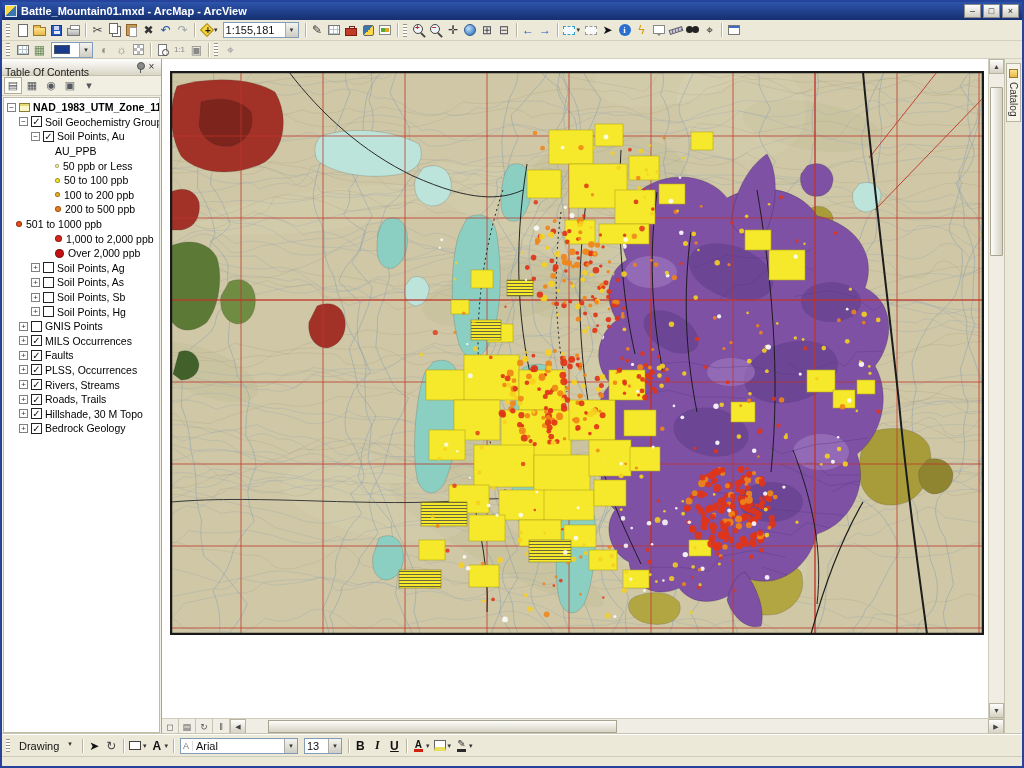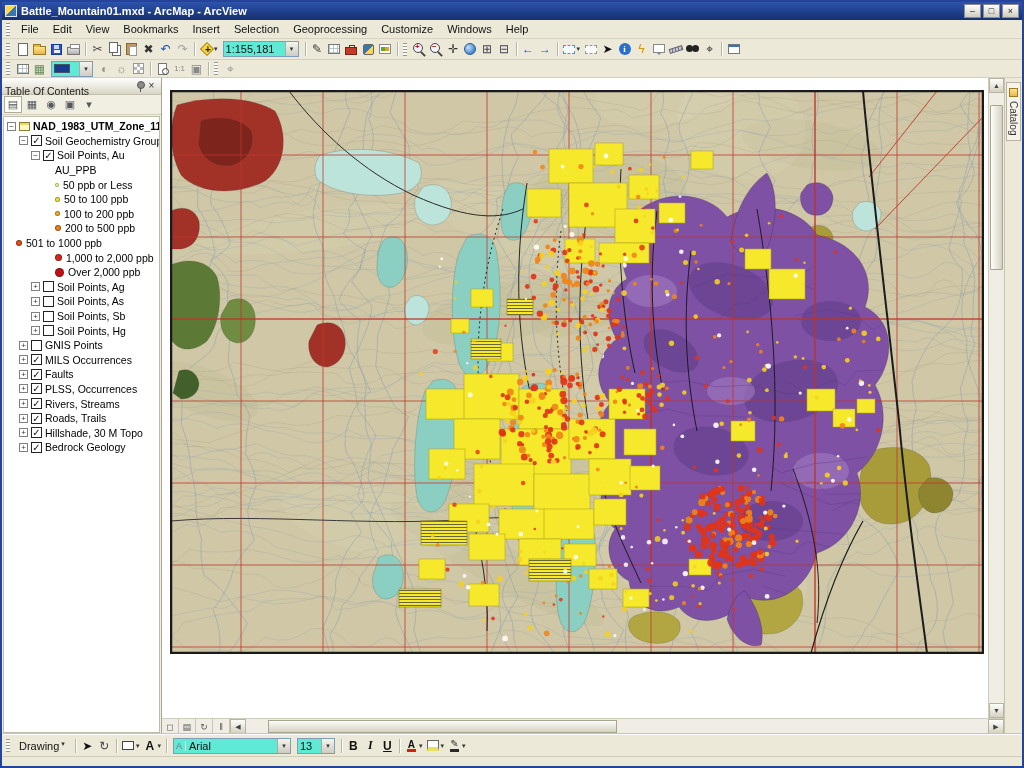--- a/index.html
+++ b/index.html
@@ -14,26 +14,26 @@
 
 .menubar{height:19px;display:flex;align-items:center;font-size:11px;background:#ece9d8;border-bottom:1px solid #d8d4c4;padding-left:2px;flex:none;}
 .menu-item{padding:2px 7px;color:#111;}
 .toolbar{display:flex;align-items:center;background:#ece9d8;border-bottom:1px solid #d4d0c0;padding:0 2px;flex:none;}
 #toolbar1{height:21px;}
 #toolbar2{height:18px;}
 .grip{width:4px;height:13px;margin:0 4px 0 2px;background:repeating-linear-gradient(180deg,#9a9684 0 1px,#fff 1px 3px);flex:none;}
 .sep{width:1px;height:14px;background:#b8b4a4;margin:0 3px;box-shadow:1px 0 0 #fff;flex:none;}
 .tbi{width:17px;height:17px;display:flex;align-items:center;justify-content:center;font-size:12px;position:relative;flex:none;}
 .caret{font-size:7px;color:#333;margin:0 2px 0 -1px;flex:none;}
-.combo{height:16px;background:#5eead4;border:1px solid #7f9db9;display:flex;align-items:center;font-size:11px;padding-left:2px;margin:0 3px;flex:none;}
+.combo{height:16px;background:#ffffff;border:1px solid #7f9db9;display:flex;align-items:center;font-size:11px;padding-left:2px;margin:0 3px;flex:none;}
 .combo .cval{flex:1;white-space:nowrap;overflow:hidden;color:#111;}
 .combo .cbtn{width:13px;height:14px;background:linear-gradient(#f4f3ee,#cfcdc2);border-left:1px solid #aaa;font-size:7px;display:flex;align-items:center;justify-content:center;color:#333;flex:none;}
 .combo .clead{font-size:9px;color:#777;margin-right:3px;border-right:1px solid #ddd;padding-right:3px;}
 .combo .cswatch{width:16px;height:9px;border:1px solid #456;margin-right:2px;flex:none;}
-.menu-btn{display:flex;gap:3px;padding:1px 5px;font-size:11px;color:#111;}
+.menu-btn{display:flex;gap:10px;padding:1px 5px;font-size:11px;color:#111;}
 .b-bold{font-weight:bold;}
 .b-italic{font-style:italic;font-family:"Liberation Serif",serif;font-weight:bold;}
 .b-under{text-decoration:underline;font-weight:bold;}
 
 .i-page{width:10px;height:13px;background:#fff;border:1px solid #6b6b6b;}
 .i-folder{width:13px;height:9px;background:linear-gradient(#ffe28a,#e8b84a);border:1px solid #9a7a28;position:relative;margin-top:2px;}
 .i-folder::before{content:"";position:absolute;top:-3px;left:-1px;width:6px;height:2px;background:#e8b84a;border:1px solid #9a7a28;border-bottom:none;}
 .i-floppy{width:11px;height:11px;background:#2857c8;border:1px solid #173a8c;position:relative;}
 .i-floppy::before{content:"";position:absolute;left:2px;top:0;width:5px;height:4px;background:#cdd8f0;}
 .i-floppy::after{content:"";position:absolute;left:2px;bottom:1px;width:6px;height:3px;background:#e8ecf8;}
@@ -121,33 +121,20 @@
 
 <div id="app">
   <div class="titlebar">
     <span class="app-icon"></span>
     <span class="title-text">Battle_Mountain01.mxd - ArcMap - ArcView</span>
     <span class="winbtn">–</span>
     <span class="winbtn">□</span>
     <span class="winbtn">×</span>
   </div>
 
-  <div class="menubar" id="menubar">
-      <span class="grip"></span>
-      <span class="menu-item">File</span>
-      <span class="menu-item">Edit</span>
-      <span class="menu-item">View</span>
-      <span class="menu-item">Bookmarks</span>
-      <span class="menu-item">Insert</span>
-      <span class="menu-item">Selection</span>
-      <span class="menu-item">Geoprocessing</span>
-      <span class="menu-item">Customize</span>
-      <span class="menu-item">Windows</span>
-      <span class="menu-item">Help</span>
-    </div>
 
   <div class="toolbar" id="toolbar1">
       <span class="grip"></span>
       <span class="tbi">
         <span class="i-page"></span>
       </span>
       <span class="tbi">
         <span class="i-folder"></span>
       </span>
       <span class="tbi">

